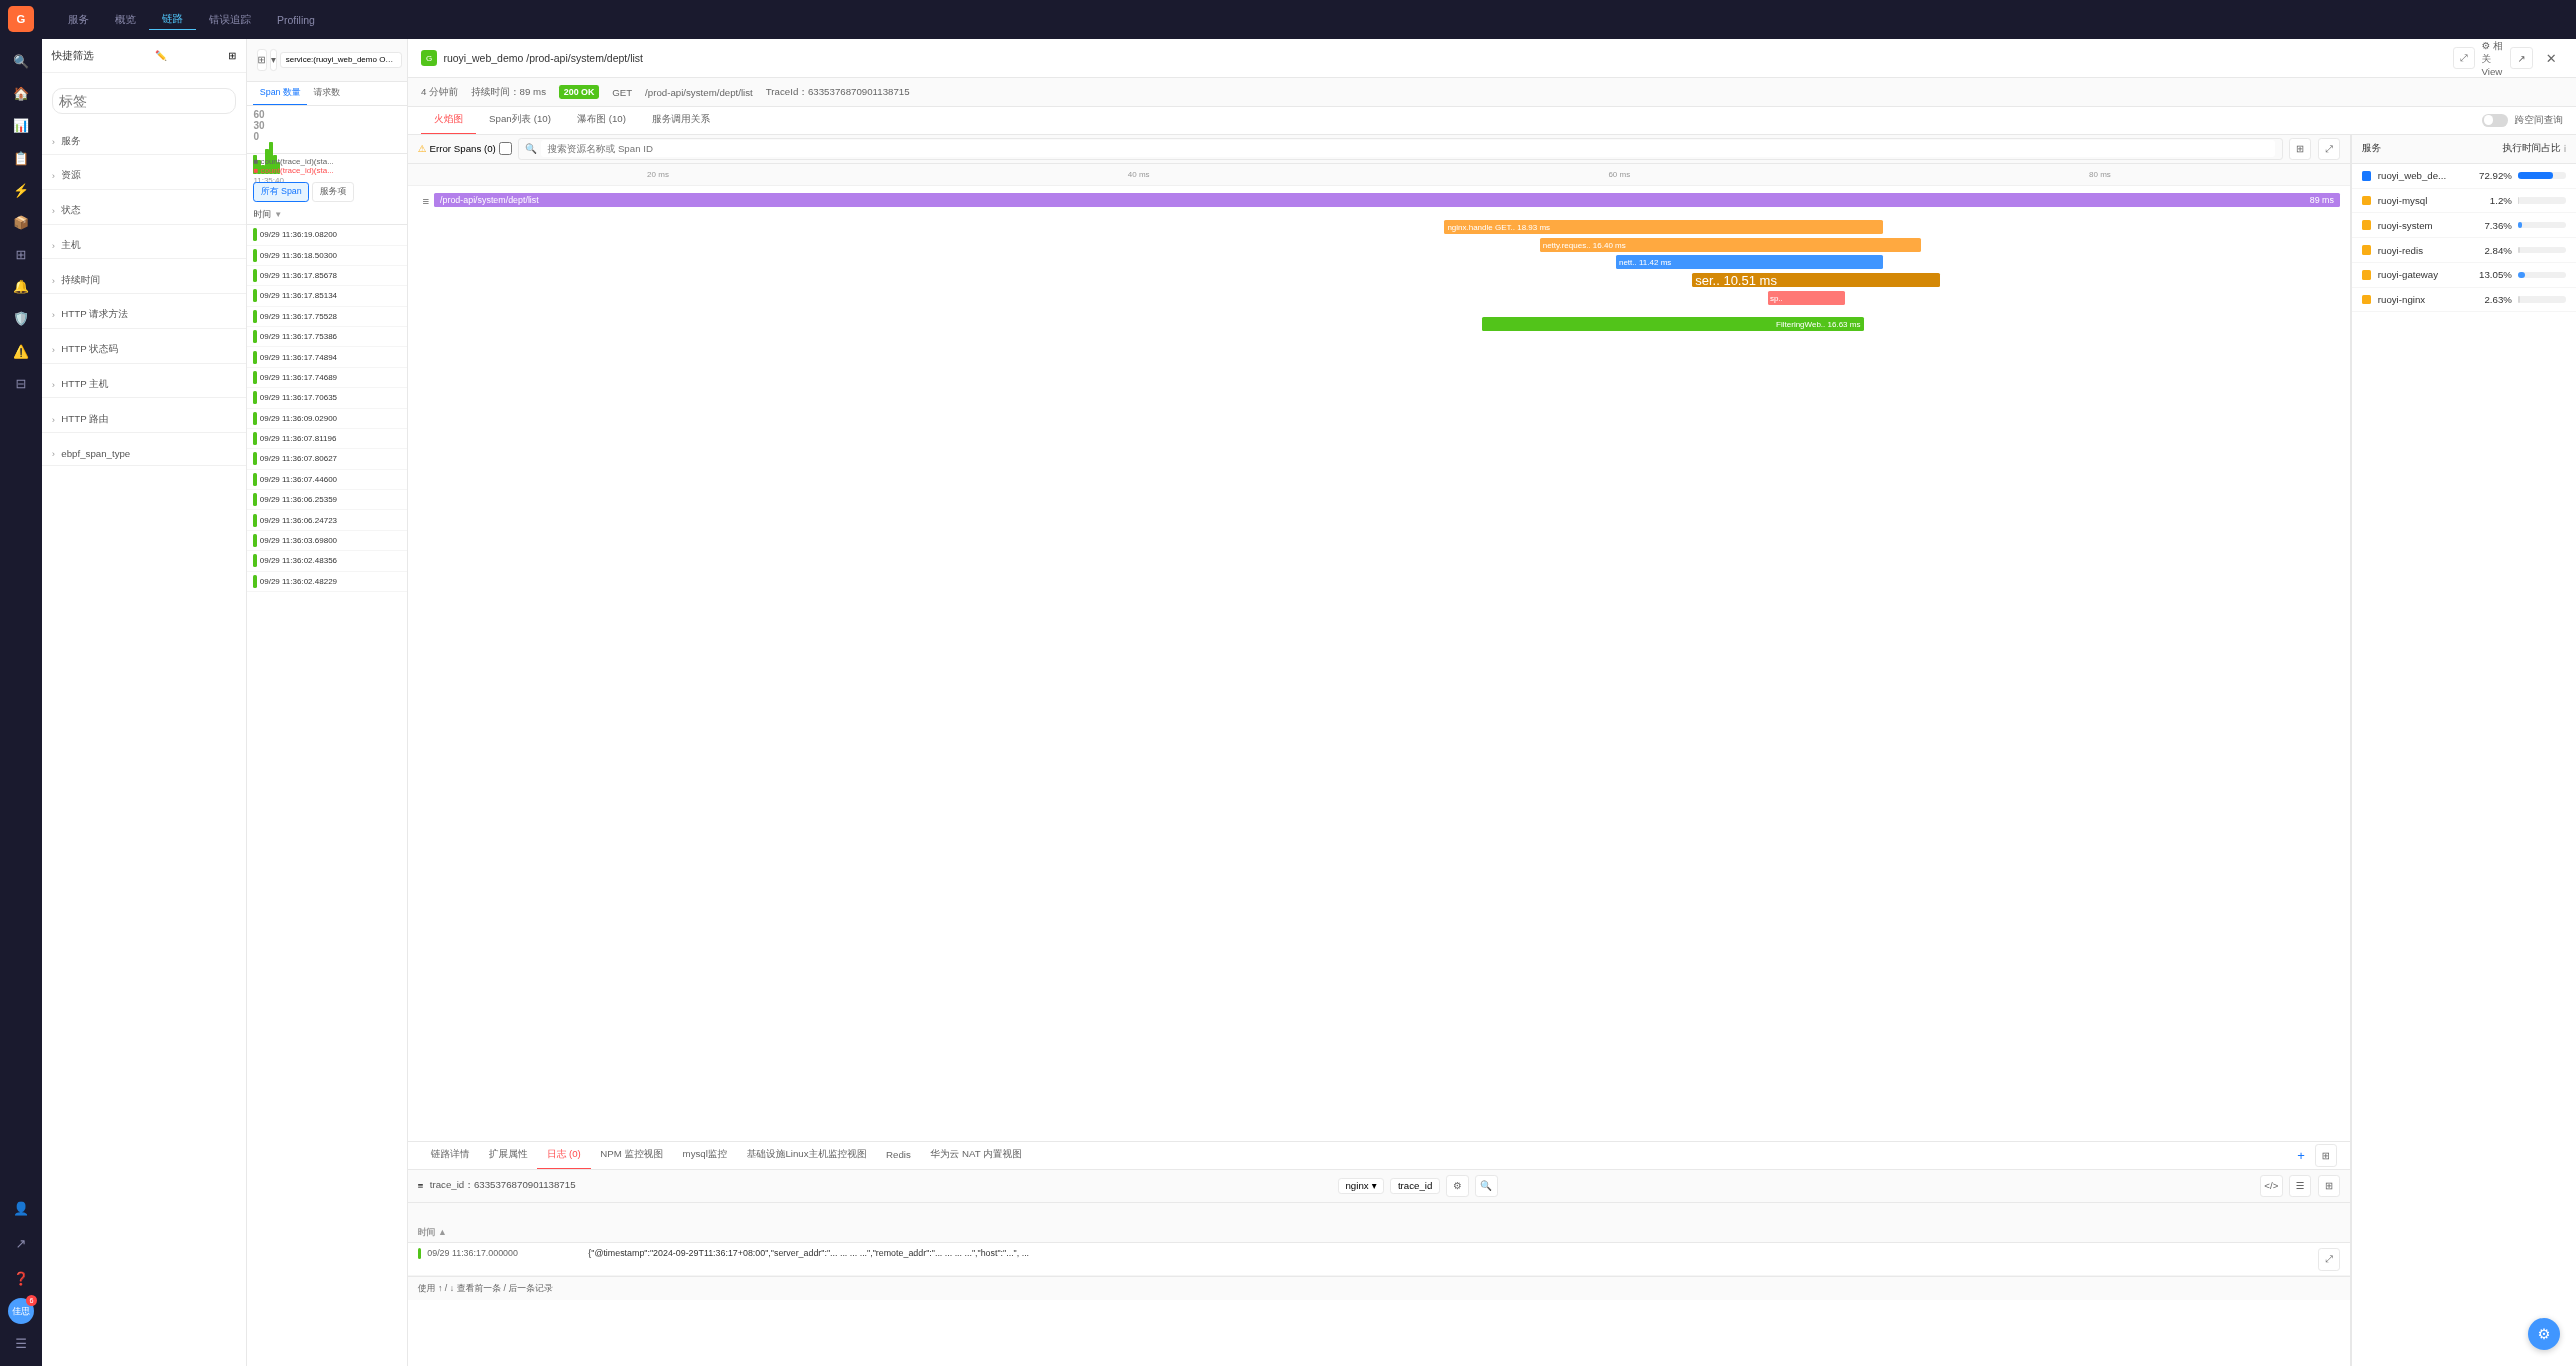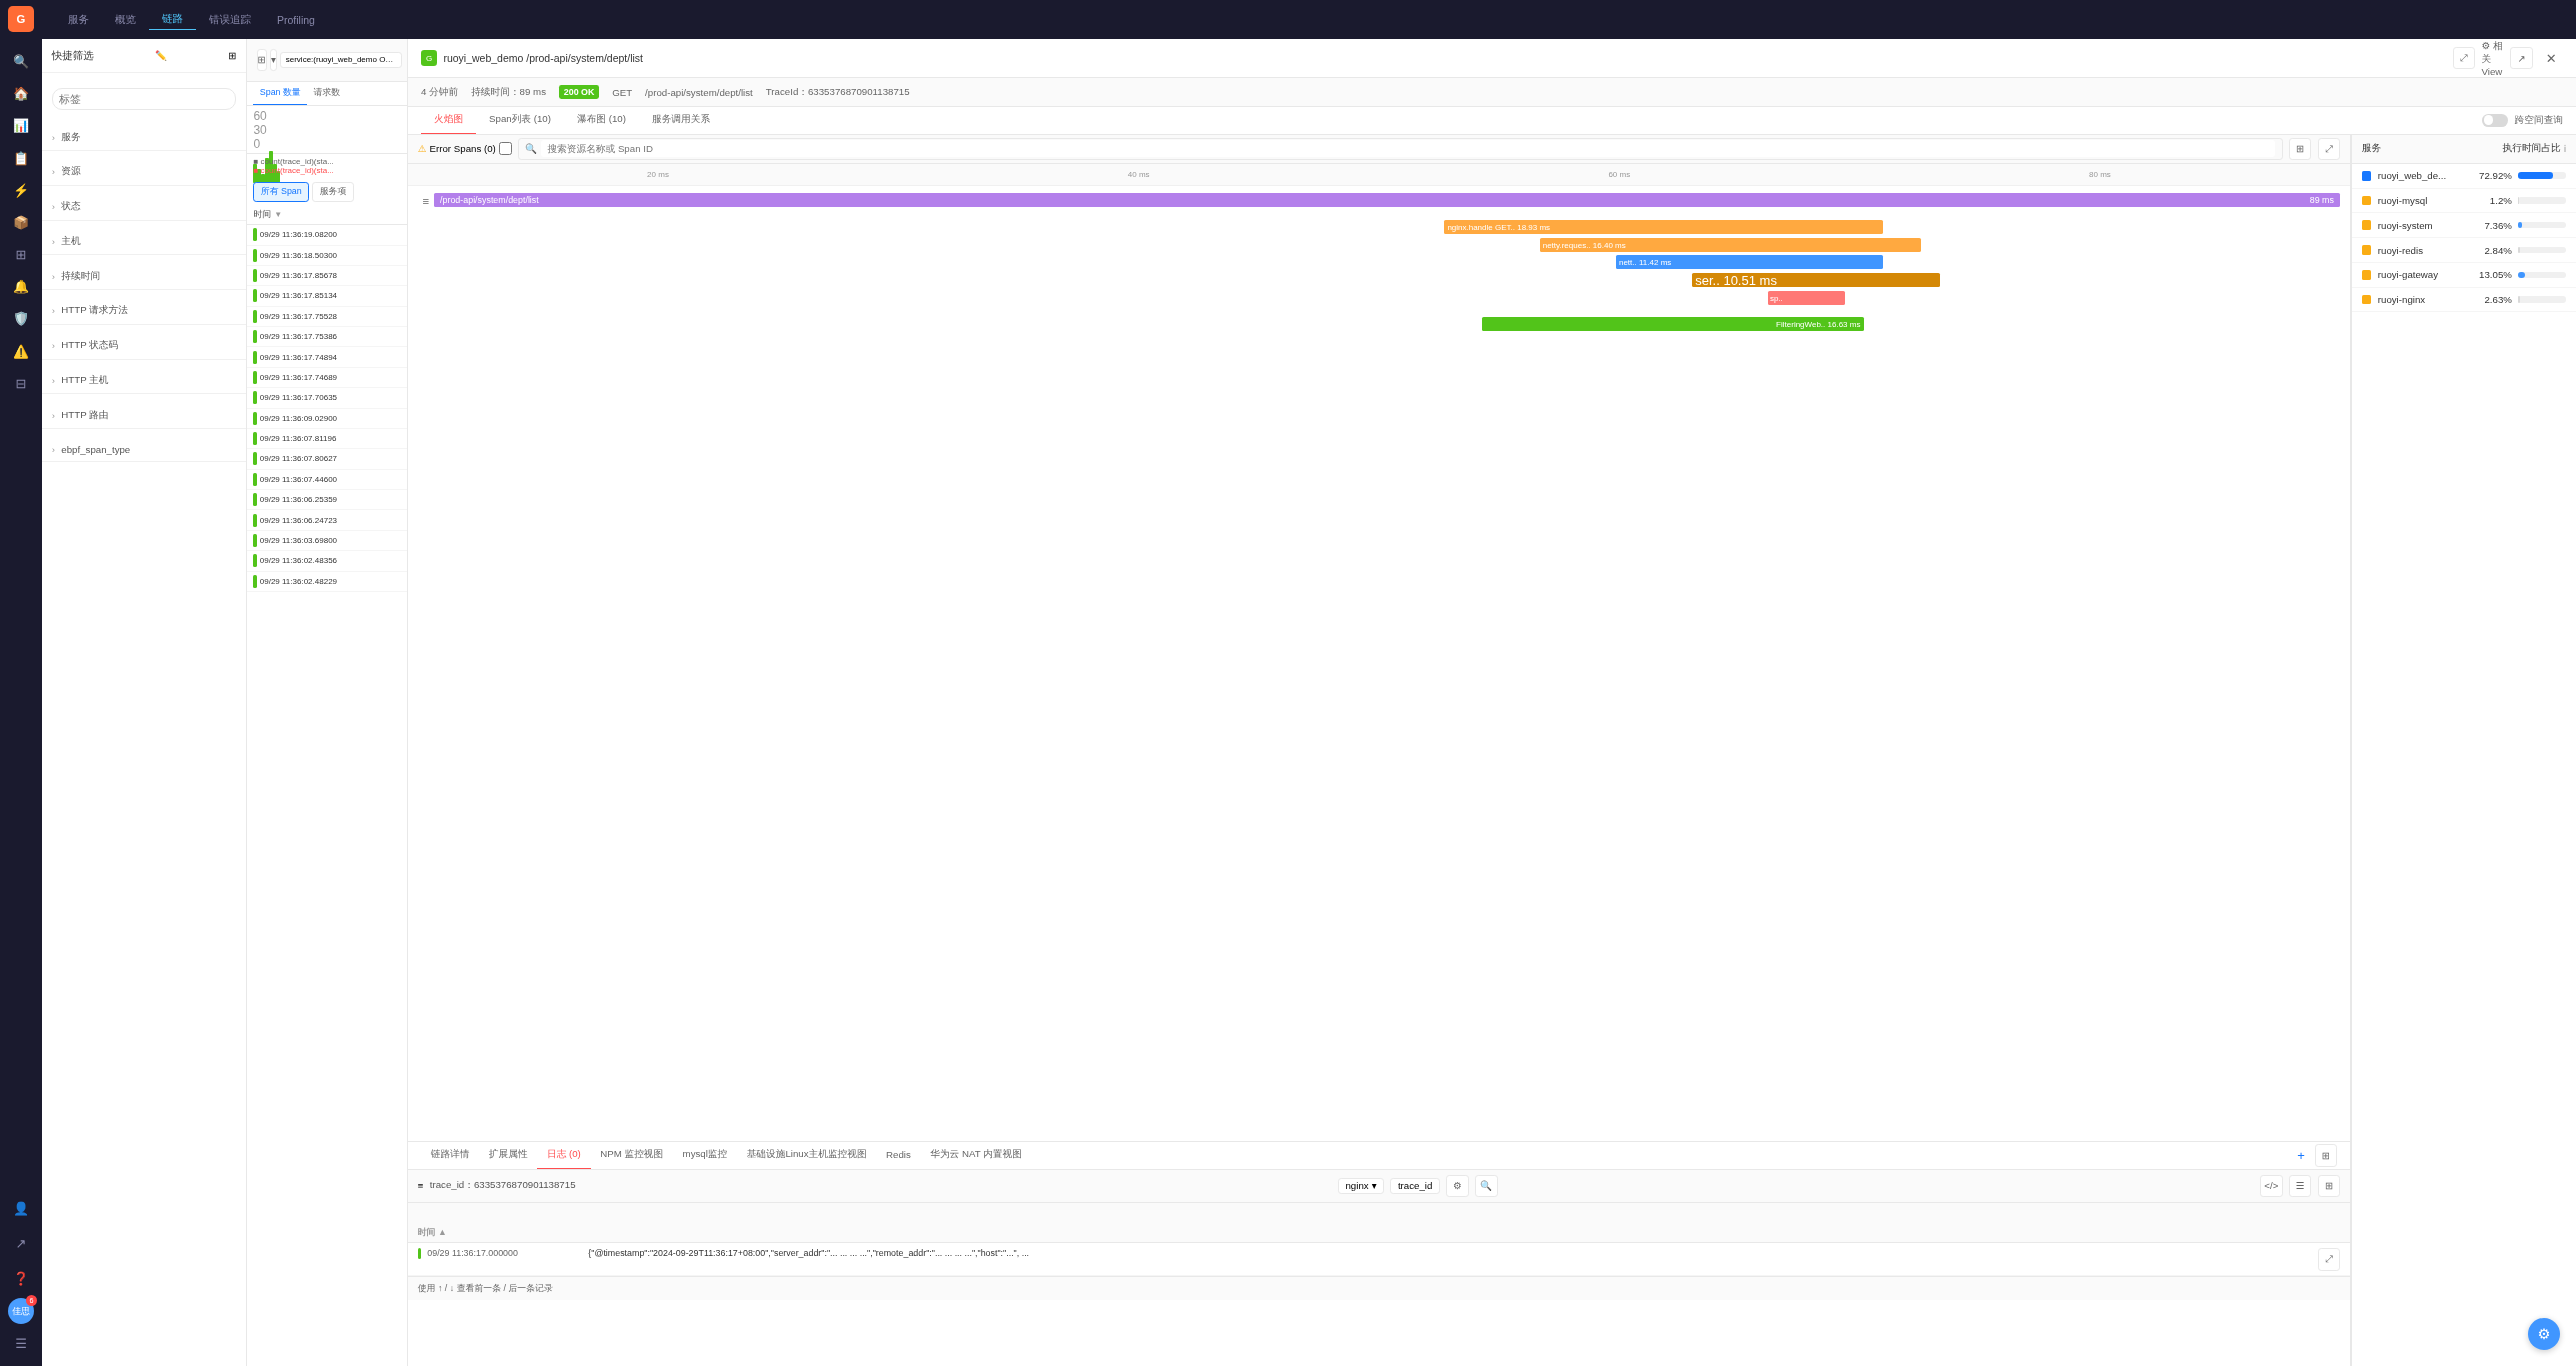--- a/index.html
+++ b/index.html
@@ -88,21 +88,21 @@
       display: flex; align-items: center; justify-content: space-between;
       border-bottom: 0.8px solid #f0f0f0;
     }
     .filter-title { font-size: 10.5px; font-weight: 500; color: #333; }
     .filter-search {
       margin: 6.4px 9.7px;
       border: 0.8px solid #e8e8e8;
       border-radius: 10px;
       padding: 4px 6.4px;
       width: calc(100% - 19.3px);
-      font-size: 11px;
+      font-size: 14px;
     }
     .filter-group {
       border-bottom: 0.8px solid #f0f0f0;
     }
     .filter-group-header {
       padding: 6.4px 9.7px;
       display: flex; align-items: center;
       cursor: pointer;
       color: #555;
       font-size: 9.7px;
@@ -165,21 +165,21 @@
       background: #e6f4ff;
       border-color: #1677ff;
       color: #1677ff;
     }
     .chart-area {
       height: 48px;
       padding: 3.2px 6.4px;
       background: white;
       border-bottom: 0.8px solid #e8e8e8;
     }
-    .chart-label { font-size: 12px; color: #999; }
+    .chart-label { font-size: 10px; color: #999; font-weight: bold; }
     .mini-chart { height: 32px; display: flex; align-items: flex-end; gap: 0.8px; }
     .mini-bar { width: 3.2px; background: #52c41a; border-radius: 0.8px; }
     .trace-list-items { flex: 1; overflow-y: auto; }
     .trace-item {
       padding: 3.2px 6.4px;
       border-bottom: 0.8px solid #f5f5f5;
       cursor: pointer;
       display: flex; align-items: center; gap: 3.2px;
     }
     .trace-dot { width: 3.2px; height: 13px; border-radius: 1.6px; flex-shrink: 0; }

